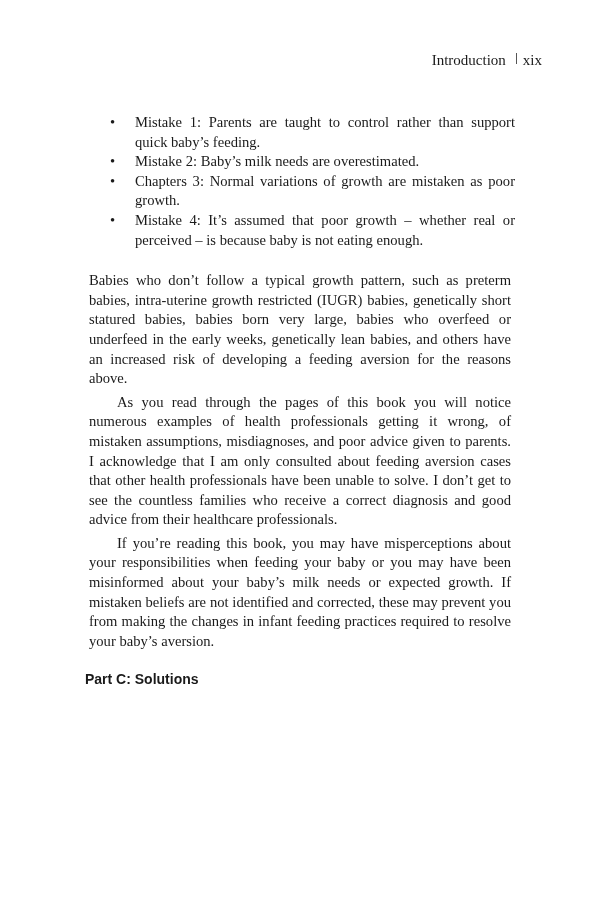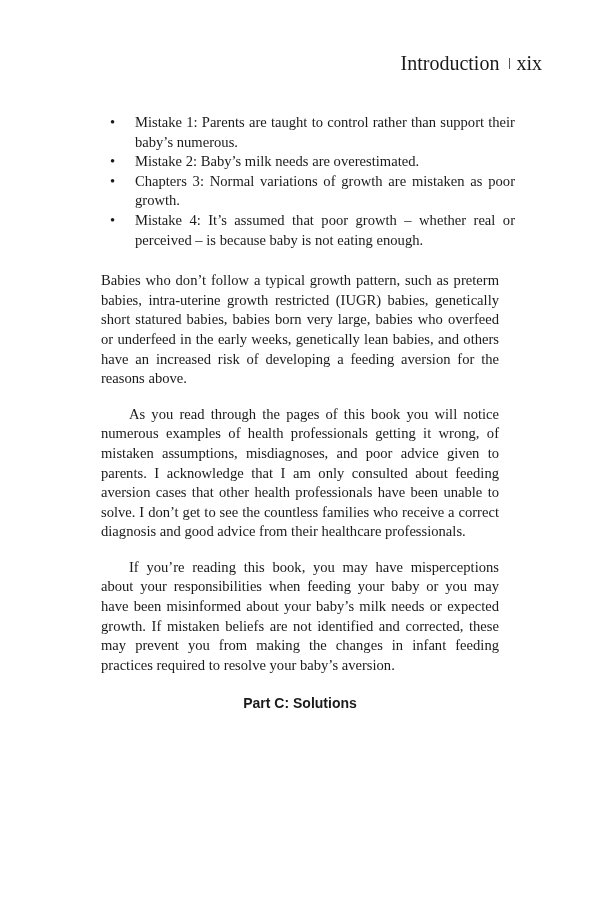--- a/index.html
+++ b/index.html
@@ -12,21 +12,21 @@
       height: 900px;
       position: relative;
       overflow: hidden;
       color: #1a1a1a;
       font-family: "Liberation Serif", "DejaVu Serif", serif;
     }
     .running-head {
       position: absolute;
       top: 52px;
       right: 58px;
-      font-size: 20px;
+      font-size: 15px;
       display: flex;
       align-items: baseline;
       gap: 0;
     }
     .running-head .rh-title { margin-right: 10px; }
     .running-head .rh-sep {
       display: inline-block;
       width: 1px;
       height: 11px;
       background: #555;
@@ -52,47 +52,46 @@
       padding-left: 50px;
       text-align: justify;
     }
     ul.bullets li .dot {
       position: absolute;
       left: 25px;
       top: 0;
     }
     ul.bullets li b { font-weight: normal; }
     p {
-      margin: 16px;
+      margin: 4px;
       text-align: justify;
     }
     p.indent { text-indent: 28px; }
     h3.section-heading {
       font-family: "Liberation Sans", "DejaVu Sans", sans-serif;
       font-weight: bold;
       font-size: 14px;
       margin: 19px 0 2px 0;
       line-height: 19px;
-      text-align: center;
     }
   </style>
 </head>
 <body>
 
 <header class="running-head">
   <span class="rh-title">Introduction</span>
   <span class="rh-sep"></span>
   <span class="rh-page">xix</span>
 </header>
 
 <main class="content">
   <ul class="bullets">
     <li>
       <span class="dot">•</span>
-      <b>Mistake 1:</b><span> Parents are taught to control rather than support their baby’s numerous.</span>
+      <b>Mistake 1:</b><span> Parents are taught to control rather than support quick baby’s feeding.</span>
     </li>
     <li>
       <span class="dot">•</span>
       <b>Mistake 2:</b><span> Baby’s milk needs are overestimated.</span>
     </li>
     <li>
       <span class="dot">•</span>
       <b>Chapters 3:</b><span> Normal variations of growth are mistaken as poor growth.</span>
     </li>
     <li>

